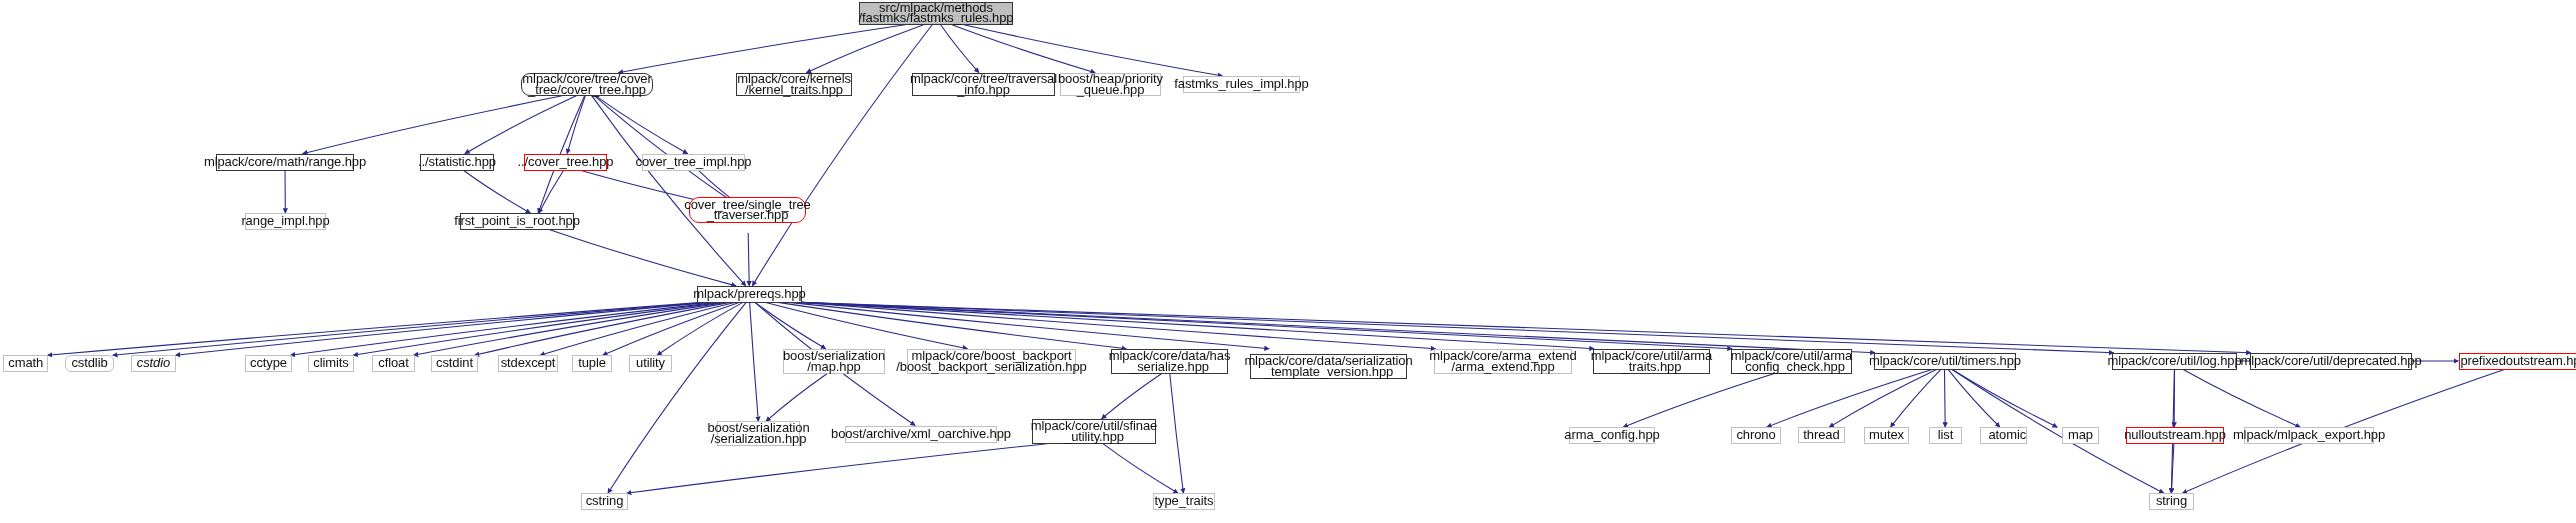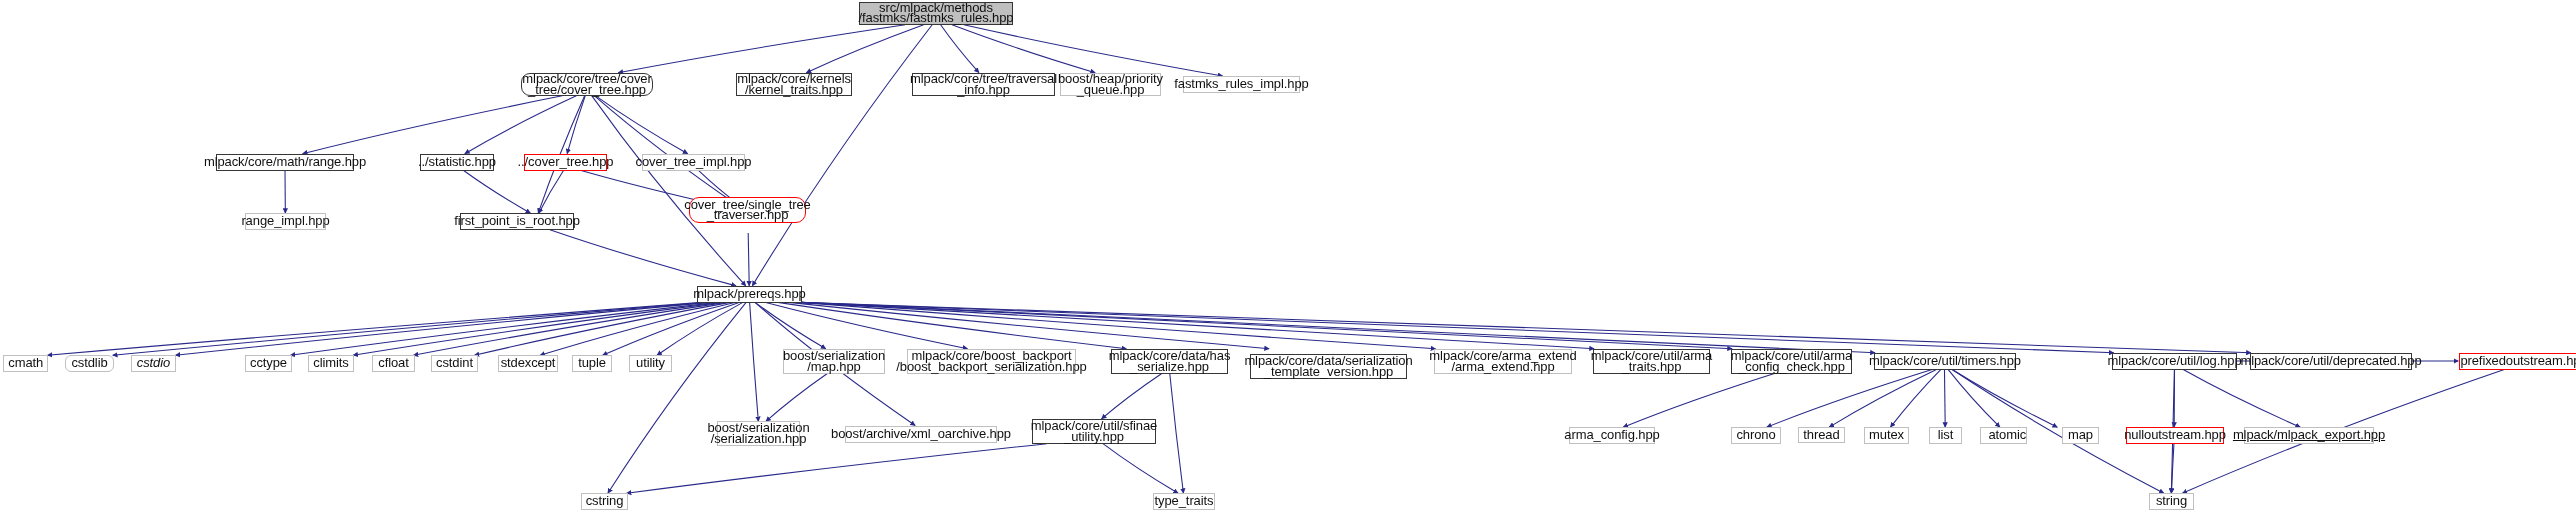--- a/index.html
+++ b/index.html
@@ -184,18 +184,18 @@
     <div class="node dark" style="left: 1032px; top: 419px; width: 124px; height: 25px;">mlpack/core/util/sfinae
 _utility.hpp</div>
     <div class="node light" style="left: 1569px; top: 427px; width: 86px; height: 16.5px;">arma_config.hpp</div>
     <div class="node light" style="left: 1731px; top: 427px; width: 50px; height: 16.5px;">chrono</div>
     <div class="node light" style="left: 1798px; top: 427px; width: 47px; height: 16px;">thread</div>
     <div class="node light" style="left: 1864px; top: 427px; width: 45px; height: 16.5px;">mutex</div>
     <div class="node light" style="left: 1929px; top: 427px; width: 33px; height: 16.5px;">list</div>
     <div class="node light" style="left: 1980px; top: 427px; width: 47px; height: 16.5px; padding-left: 10px;">atomic</div>
     <div class="node light" style="left: 2046px; top: 427px; width: 37px; height: 16.5px; margin-left: 16px;">map</div>
     <div class="node red" style="left: 2126px; top: 427px; width: 98px; height: 16.5px;">nulloutstream.hpp</div>
-    <div class="node light" style="left: 2244px; top: 427px; width: 130px; height: 16.5px; text-decoration: underline;">mlpack/mlpack_export.hpp</div>
+    <div class="node light" style="left: 2244px; top: 427px; width: 130px; height: 16.5px;">mlpack/mlpack_export.hpp</div>
     <div class="node light" style="left: 1153px; top: 493px; width: 62px; height: 16.5px;">type_traits</div>
     <div class="node light" style="left: 581px; top: 493px; width: 47px; height: 16.5px;">cstring</div>
     <div class="node light" style="left: 2149px; top: 493px; width: 45px; height: 16.5px;">string</div>
   </div>
 
 
 </body></html>

